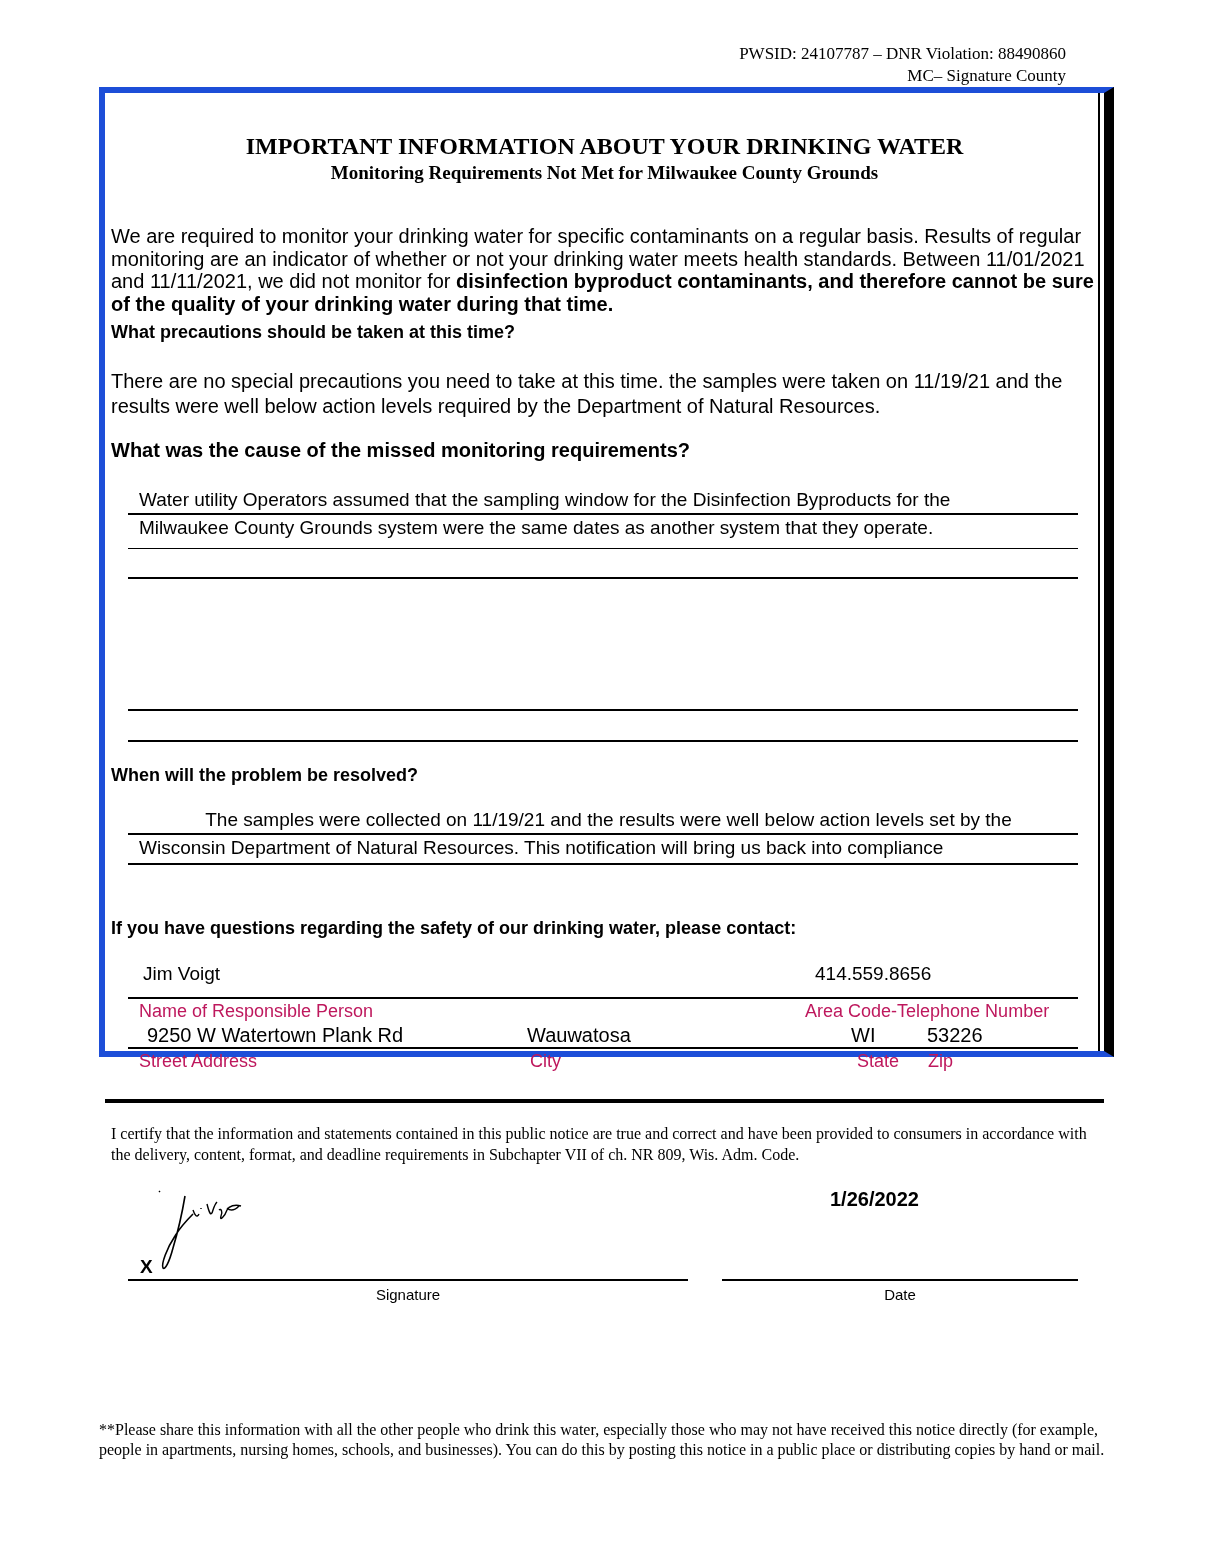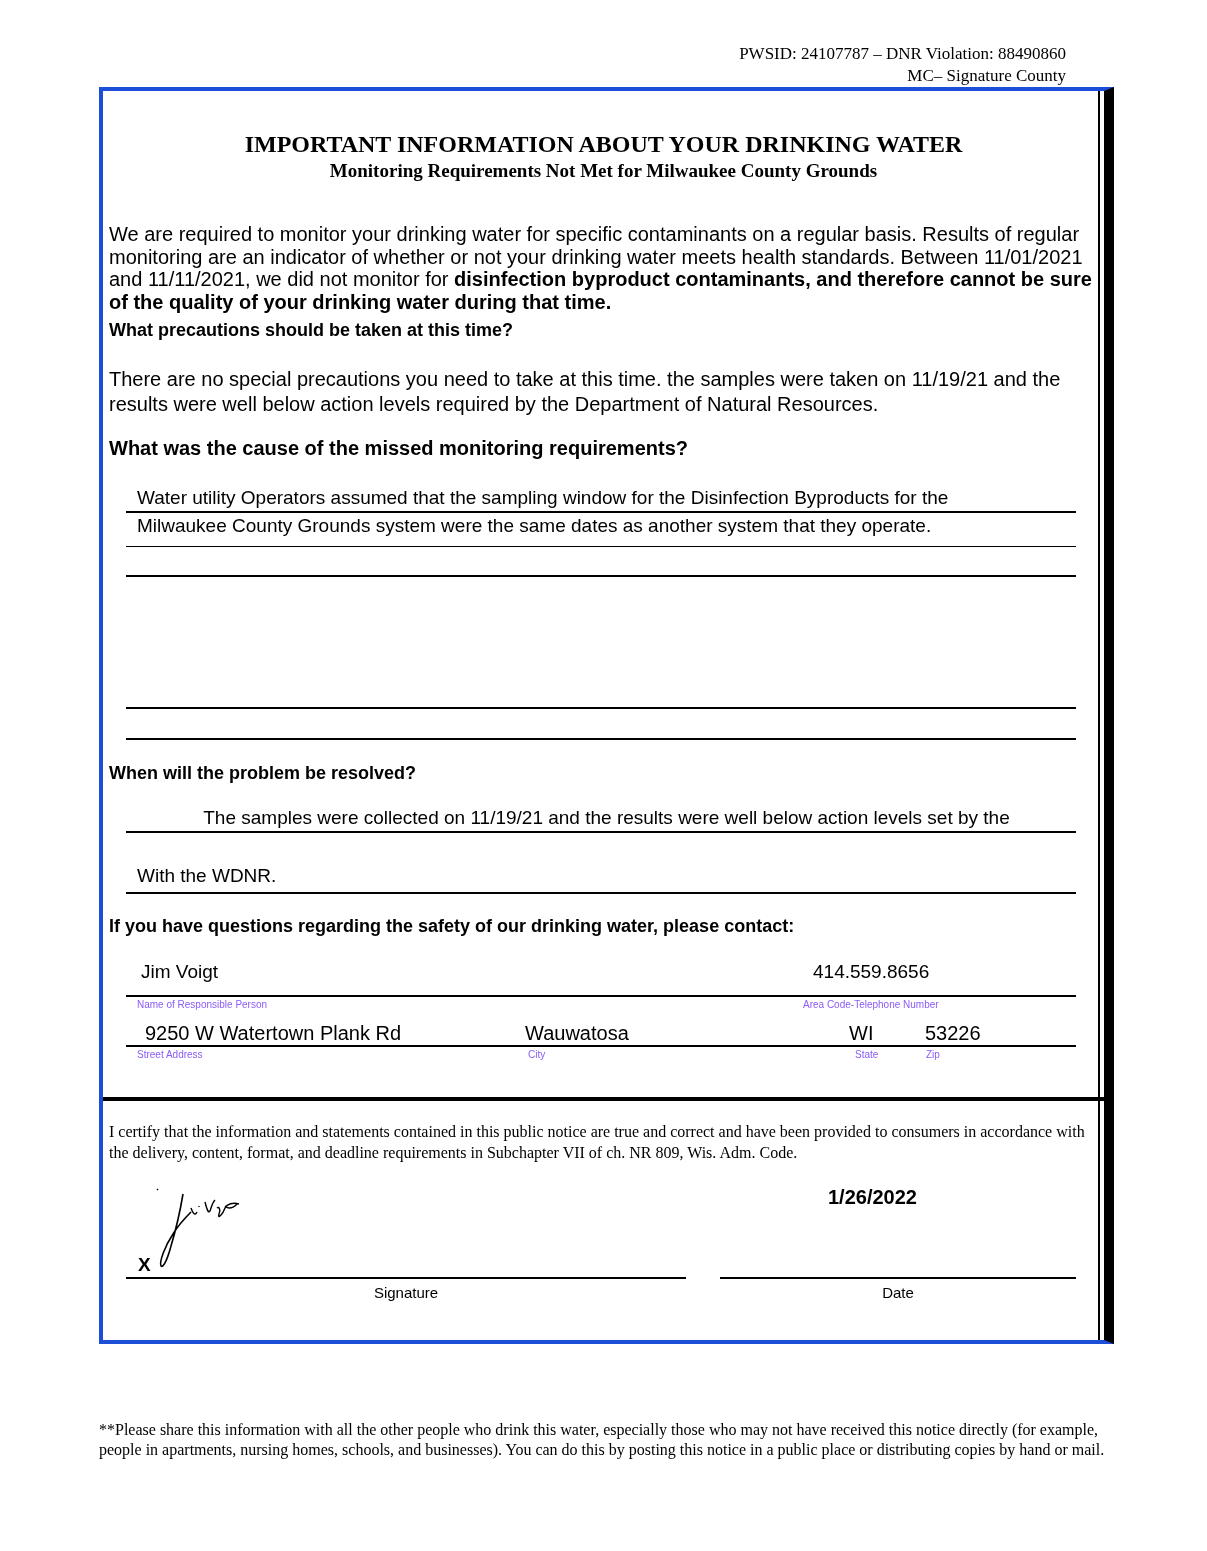--- a/index.html
+++ b/index.html
@@ -2,41 +2,41 @@
 <html><head>
 <meta charset="utf-8">
 <style>
   html, body { margin: 0; padding: 0; background: #ffffff; }
   body { width: 1207px; height: 1551px; position: relative; color: #000; overflow: hidden; }
   .serif { font-family: "Liberation Serif", "DejaVu Serif", serif; }
   .sans { font-family: "Liberation Sans", "DejaVu Sans", sans-serif; }
 
   .header-meta { position: absolute; right: 141px; top: 43px; text-align: right; font-size: 17px; line-height: 22px; }
 
-  .notice-box { position: absolute; left: 99px; top: 87px; width: 1015px; height: 1257px; box-sizing: border-box; border: 4px solid #1d4ed8; border-right: 10px solid #000; }
+  .notice-box { position: absolute; left: 99px; top: 87px; width: 1015px; height: 970px; box-sizing: border-box; border: 6px solid #1d4ed8; border-right: 10px solid #000; }
   .notice-box .inner-rule { position: absolute; right: 4px; top: 0; bottom: 0; width: 2px; background: #000; }
   .notice-box .gap-rule { position: absolute; right: 0; top: 0; bottom: 0; width: 4px; background: #fff; }
 
   .title { position: absolute; left: 0; right: 0; top: 40px; text-align: center; font-weight: bold; font-size: 24px; }
   .subtitle { position: absolute; left: 0; right: 0; top: 69px; text-align: center; font-weight: bold; font-size: 19px; }
 
   .intro { position: absolute; left: 6px; right: 10px; top: 132px; font-size: 20px; line-height: 22.5px; }
   .q { position: absolute; left: 6px; font-weight: bold; }
   .q1 { top: 229px; font-size: 18px; }
   .para2 { position: absolute; left: 6px; right: 6px; top: 276px; font-size: 20px; line-height: 25px; }
   .q2 { top: 346px; font-size: 20px; }
   .q3 { top: 511px; font-size: 20px; }
   .q4 { top: 672px; font-size: 18px; }
   .q5 { top: 825px; font-size: 18px; }
 
   .line-row { position: absolute; left: 23px; width: 950px; border-bottom: 2px solid #000; font-size: 19px; padding-left: 11px; box-sizing: border-box; white-space: nowrap; }
   .line-row.thin { border-bottom-width: 1px; }
 
   .contact-val { position: absolute; font-size: 19px; }
-  .contact-label { position: absolute; font-size: 10px; color: #8b5cf6; }
+  .contact-label { position: absolute; font-size: 18px; color: #be185d; }
   .rule { position: absolute; border-bottom: 2px solid #000; }
 
   .cert-divider { position: absolute; left: 0; right: 0; top: 1006px; border-top: 4px solid #000; }
   .cert { position: absolute; left: 6px; right: 14px; top: 1030px; font-size: 16px; line-height: 21px; }
   .sig-x { position: absolute; left: 35px; top: 1163px; font-size: 19px; font-weight: bold; }
   .signature { position: absolute; left: 50px; top: 1095px; width: 110px; height: 90px; }
   .date-val { position: absolute; left: 725px; top: 1095px; font-size: 20px; font-weight: bold; }
   .sig-label { position: absolute; font-size: 15px; text-align: center; }
 
   .footnote { position: absolute; left: 99px; right: 95px; top: 1420px; font-size: 16px; line-height: 20px; }
@@ -66,21 +66,21 @@
   <div class="q q2 sans">What was the cause of the missed monitoring requirements?</div>
   <div class="line-row sans" style="top:396px;height:26px;">Water utility Operators assumed that the sampling window for the Disinfection Byproducts for the</div>
   <div class="line-row sans thin" style="top:424px;height:32px;">Milwaukee County Grounds system were the same dates as another system that they operate.</div>
   <div class="line-row sans" style="top:458px;height:28px;"></div>
 
   <div class="line-row sans" style="top:589px;height:29px;"></div>
   <div class="line-row sans" style="top:620px;height:29px;"></div>
 
   <div class="q q4 sans">When will the problem be resolved?</div>
   <div class="line-row sans" style="top:716px;height:26px;text-align:center;">The samples were collected on 11/19/21 and the results were well below action levels set by the</div>
-  <div class="line-row sans" style="top:774px;height:29px;">With the WDNR.</div>
+  <div class="line-row sans" style="top:744px;height:28px;">Wisconsin Department of Natural Resources.  This notification will bring us back into compliance</div>
 
   <div class="q q5 sans">If you have questions regarding the safety of our drinking water, please contact:</div>
 
   <div class="contact-val sans" style="left:38px;top:870px;">Jim Voigt</div>
   <div class="contact-val sans" style="left:710px;top:870px;">414.559.8656</div>
   <div class="rule" style="left:23px;width:950px;top:904px;"></div>
   <div class="contact-label sans" style="left:34px;top:908px;">Name of Responsible Person</div>
   <div class="contact-label sans" style="left:700px;top:908px;">Area Code-Telephone Number</div>
 
   <div class="contact-val sans" style="left:42px;top:931px;font-size:20px;">9250 W Watertown Plank Rd</div>

